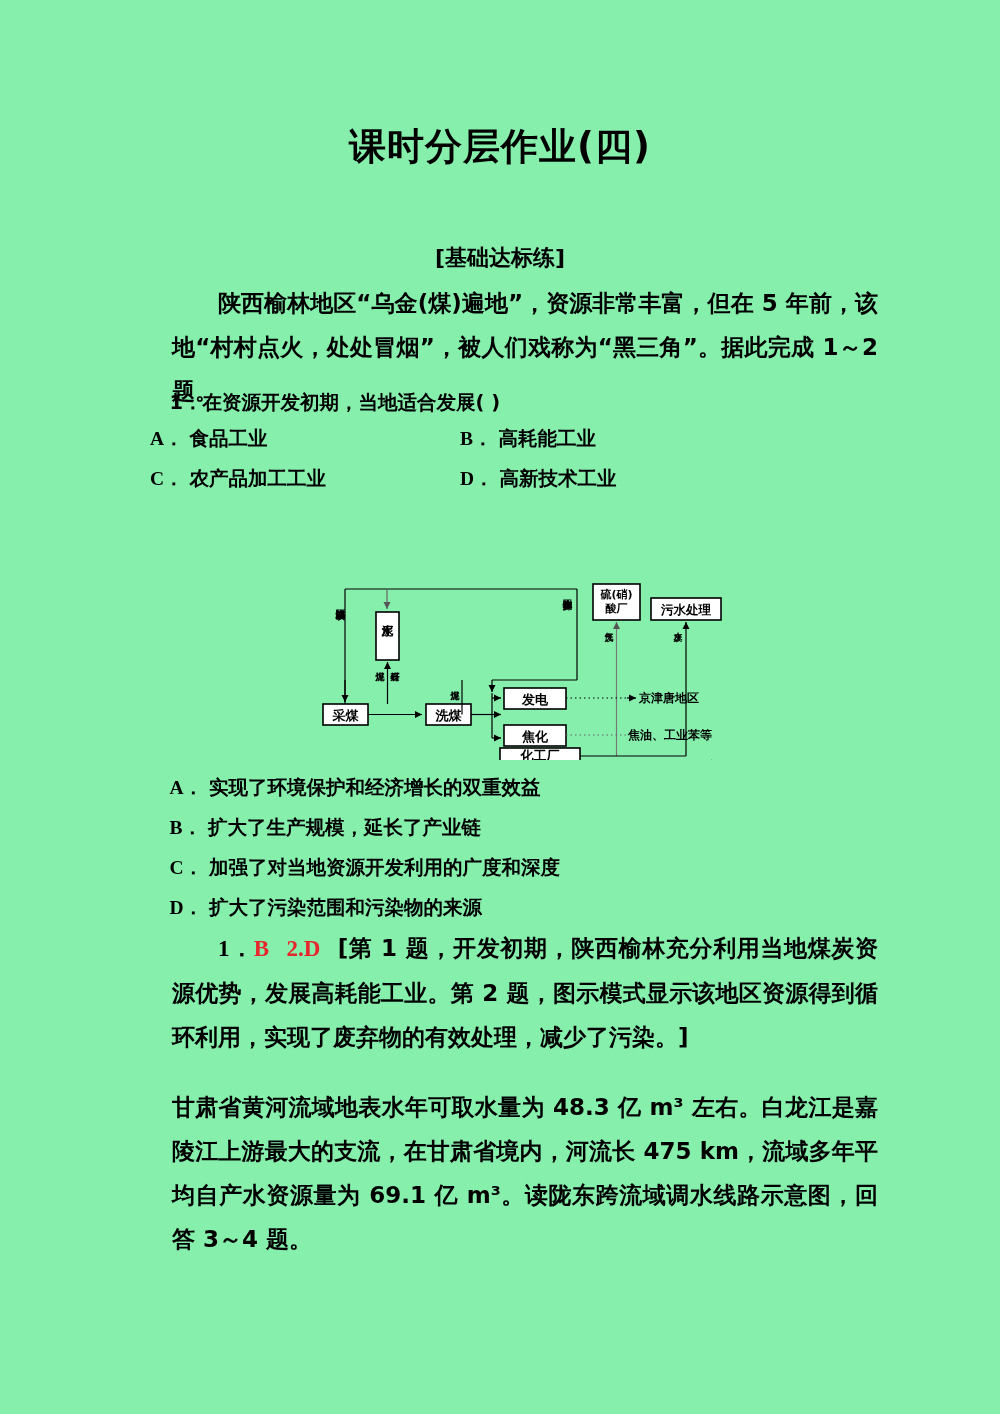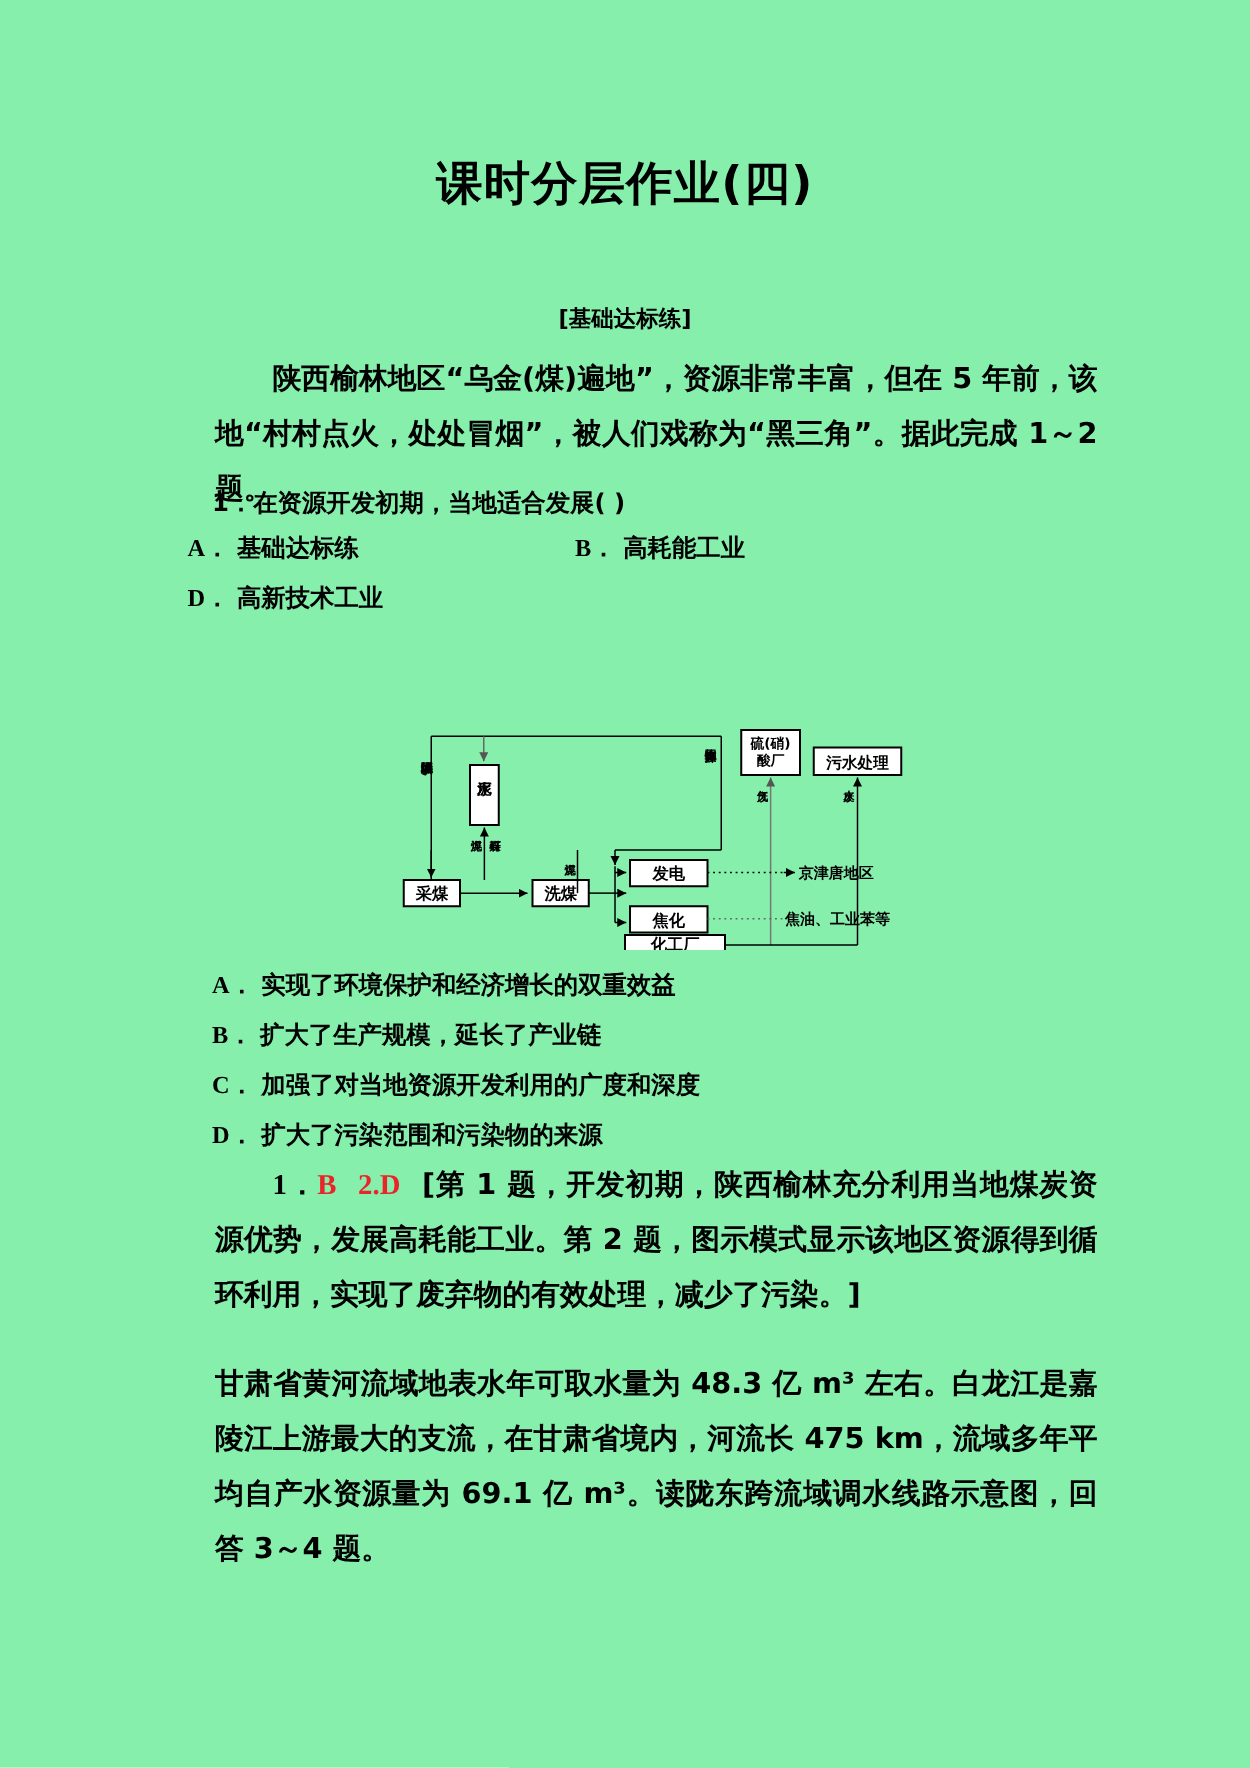--- a/index.html
+++ b/index.html
@@ -40,21 +40,21 @@
     text-align: center;
     font-size: 20px;
     font-weight: 700;
     font-family: "DejaVu Sans", "Liberation Sans", sans-serif;
   }
   .doc-section {
     position: absolute;
     left: 0; right: 0;
     top: 243px;
     text-align: center;
-    font-size: 18px;
+    font-size: 22px;
     font-weight: 700;
     font-family: "DejaVu Sans", "Liberation Sans", sans-serif;
   }
 
   
   .body-block {
     position: absolute;
     left: 152px;
     width: 706px;
     font-size: 23px;
@@ -113,28 +113,31 @@
 
   <div class="doc-title">课时分层作业(四)</div>
   <div class="doc-section">[基础达标练]</div>
 
   <div class="body-block indent" style="top:281px;">陕西榆林地区“乌金(煤)遍地”，资源非常丰富，但在 5 年前，该地“村村点火，处处冒烟”，被人们戏称为“黑三角”。据此完成 1～2 题。</div>
 
   <div class="q-line" style="top:383px; text-indent:1em;">1．在资源开发初期，当地适合发展(    )</div>
 
   <div class="opt-row" style="top:425px;">
     <div class="opt-a">
-      <span class="opt-label">A．</span><span>基础达标练</span>
+      <span class="opt-label">A．</span><span>食品工业</span>
     </div>
     <div class="opt-b">
       <span class="opt-label">B．</span><span>高耗能工业</span>
     </div>
   </div>
 
   <div class="opt-row" style="top:465px;">
+    <div class="opt-a">
+      <span class="opt-label">C．</span><span>农产品加工工业</span>
+    </div>
     <div class="opt-b">
       <span class="opt-label">D．</span><span>高新技术工业</span>
     </div>
   </div>
 
 
   <div id="diagram">
     <svg width="440" height="180" viewBox="0 0 440 180" xmlns="http://www.w3.org/2000/svg" font-family="DejaVu Sans, Liberation Sans, sans-serif" font-weight="700">
       <defs>
         <marker id="ah" markerWidth="7" markerHeight="7" refX="6" refY="3" orient="auto">

